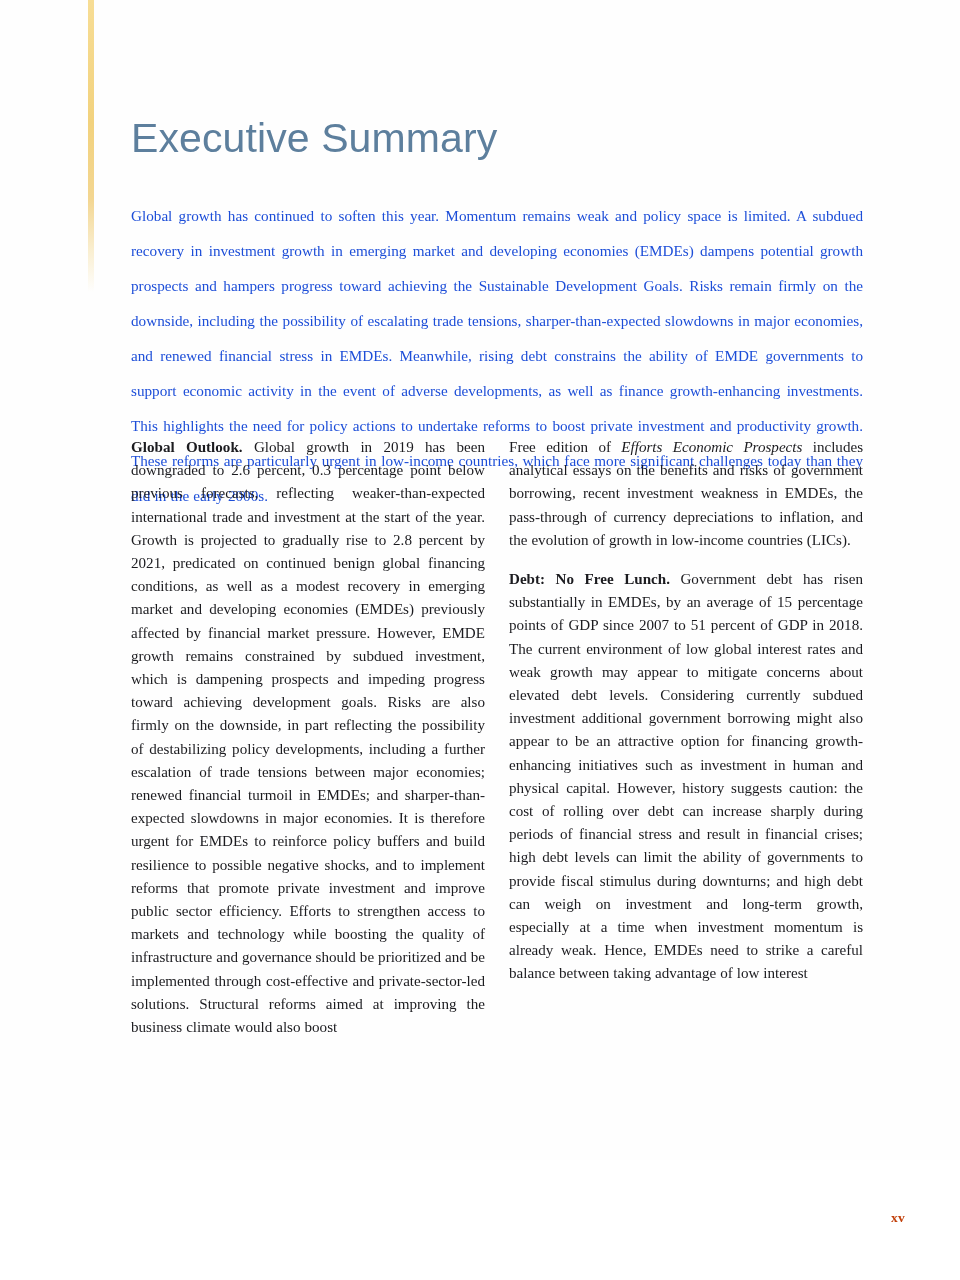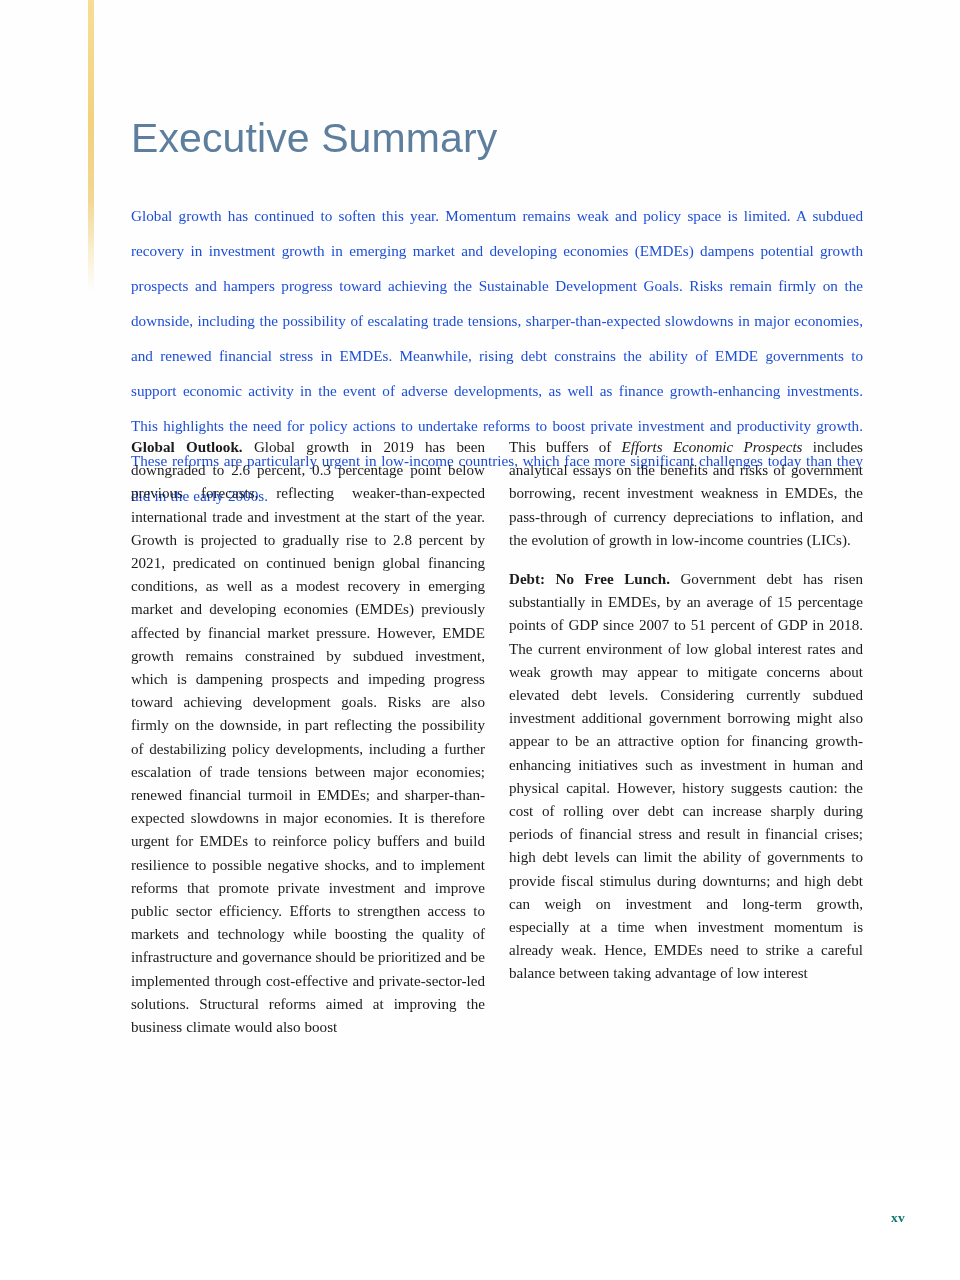--- a/index.html
+++ b/index.html
@@ -105,21 +105,21 @@
   }
 
   
   .folio {
     position: absolute;
     right: 55px;
     top: 1210px;
     font-family: "Liberation Serif", "DejaVu Serif", serif;
     font-size: 13.5px;
     font-weight: 700;
-    color: #0f766e;
+    color: #c2410c;
     letter-spacing: 0.3px;
   }
 </style>
 </head>
 <body>
 
 <div class="page">
 
   <div class="gold-rule"></div>
 
@@ -130,21 +130,21 @@
   <p class="lede">Global growth has continued to soften this year. Momentum remains weak and policy space is limited. A subdued recovery in investment growth in emerging market and developing economies (EMDEs) dampens potential growth prospects and hampers progress toward achieving the Sustainable Development Goals. Risks remain firmly on the downside, including the possibility of escalating trade tensions, sharper-than-expected slowdowns in major economies, and renewed financial stress in EMDEs. Meanwhile, rising debt constrains the ability of EMDE governments to support economic activity in the event of adverse developments, as well as finance growth-enhancing investments. This highlights the need for policy actions to undertake reforms to boost private investment and productivity growth. These reforms are particularly urgent in low-income countries, which face more significant challenges today than they did in the early 2000s.</p>
 
   <div class="columns">
 
     <div class="column">
       <p><span class="lead-in">Global Outlook.</span><span> Global growth in 2019 has been downgraded to 2.6 percent, 0.3 percentage point below previous forecasts, reflecting weaker-than-expected international trade and investment at the start of the year. Growth is projected to gradually rise to 2.8 percent by 2021, predicated on continued benign global financing conditions, as well as a modest recovery in emerging market and developing economies (EMDEs) previously affected by financial market pressure. However, EMDE growth remains constrained by subdued investment, which is dampening prospects and impeding progress toward achieving development goals. Risks are also firmly on the downside, in part reflecting the possibility of destabilizing policy developments, including a further escalation of trade tensions between major economies; renewed financial turmoil in EMDEs; and sharper-than-expected slowdowns in major economies. It is therefore urgent for EMDEs to reinforce policy buffers and build resilience to possible negative shocks, and to implement reforms that promote private investment and improve public sector efficiency. Efforts to strengthen access to markets and technology while boosting the quality of infrastructure and governance should be prioritized and be implemented through cost-effective and private-sector-led solutions. Structural reforms aimed at improving the business climate would also boost</span></p>
     </div>
 
     <div class="column">
 
-      <p><span>This buffers of </span><span class="work-title">Efforts Economic Prospects</span><span> includes analytical essays on the benefits and risks of government borrowing, recent investment weakness in EMDEs, the pass-through of currency depreciations to inflation, and the evolution of growth in low-income countries (LICs).</span></p>
+      <p><span>Free edition of </span><span class="work-title">Efforts Economic Prospects</span><span> includes analytical essays on the benefits and risks of government borrowing, recent investment weakness in EMDEs, the pass-through of currency depreciations to inflation, and the evolution of growth in low-income countries (LICs).</span></p>
 
       <p><span class="lead-in">Debt: No Free Lunch.</span><span> Government debt has risen substantially in EMDEs, by an average of 15 percentage points of GDP since 2007 to 51 percent of GDP in 2018. The current environment of low global interest rates and weak growth may appear to mitigate concerns about elevated debt levels. Considering currently subdued investment additional government borrowing might also appear to be an attractive option for financing growth-enhancing initiatives such as investment in human and physical capital. However, history suggests caution: the cost of rolling over debt can increase sharply during periods of financial stress and result in financial crises; high debt levels can limit the ability of governments to provide fiscal stimulus during downturns; and high debt can weigh on investment and long-term growth, especially at a time when investment momentum is already weak. Hence, EMDEs need to strike a careful balance between taking advantage of low interest</span></p>
     </div>
 
   </div>
 
   <div class="folio">xv</div>
 
 </div>
 

